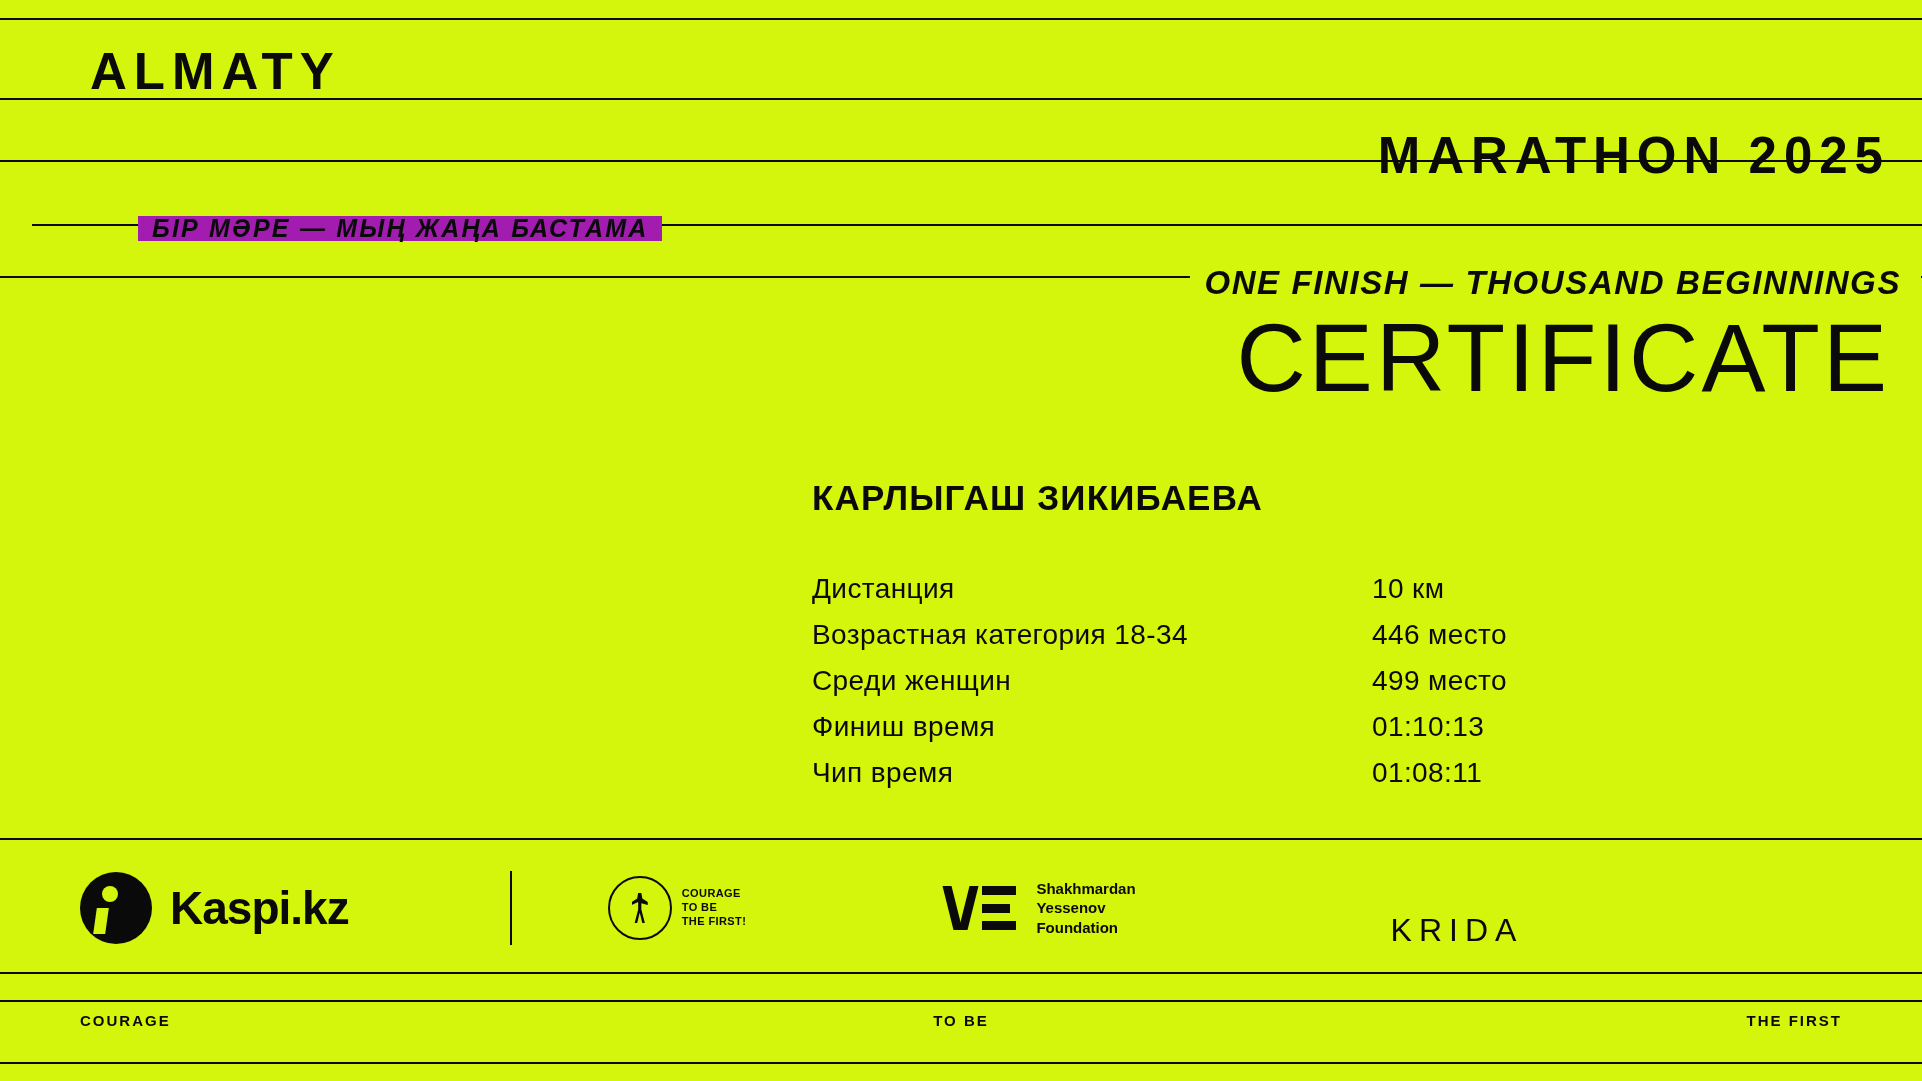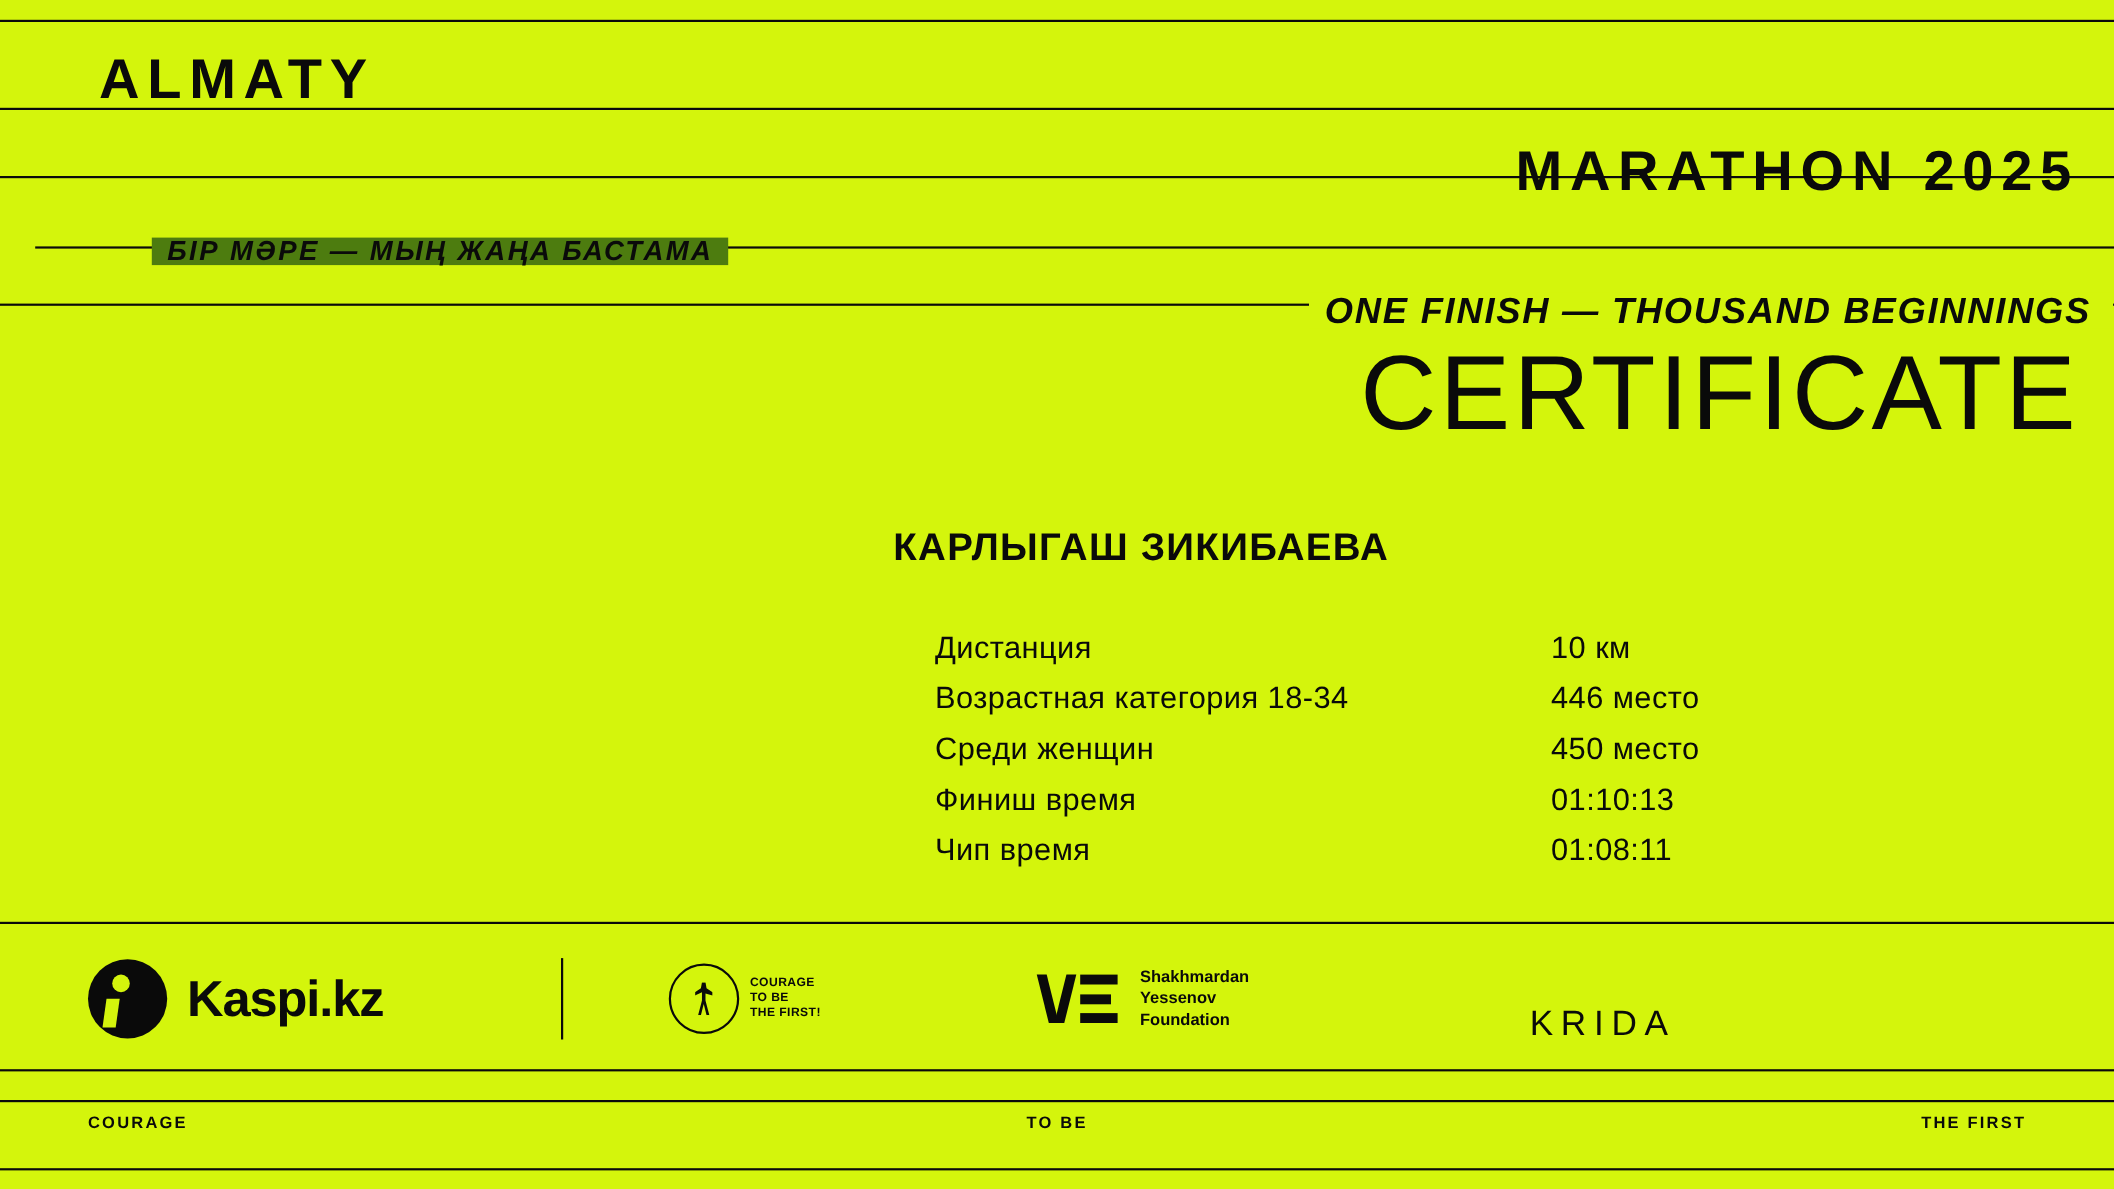--- a/index.html
+++ b/index.html
@@ -57,21 +57,21 @@
 
   .tagline-kz {
     position: absolute;
     left: 138px;
     top: 216px;
     font-size: 25px;
     font-style: italic;
     font-weight: 700;
     letter-spacing: 2.2px;
     line-height: 1;
-    background: #4d7c0f;
+    background: #a21caf;
     padding: 0 14px;
   }
   .tagline-en {
     position: absolute;
     right: 1px;
     top: 266px;
     font-size: 33px;
     font-style: italic;
     font-weight: 700;
     letter-spacing: 1.6px;
@@ -104,21 +104,20 @@
   .results {
     position: absolute;
     left: 812px;
     top: 573px;
     width: 760px;
   }
   .result-row {
     display: flex;
     align-items: baseline;
     margin-bottom: 14px;
-    margin-left: 38px;
   }
   .result-label {
     width: 560px;
     font-size: 28px;
     letter-spacing: 0.4px;
   }
   .result-value {
     font-size: 28px;
     letter-spacing: 0.4px;
   }
@@ -265,21 +264,21 @@
     <div class="result-row">
       <div class="result-label">Дистанция</div>
       <div class="result-value">10 км</div>
     </div>
     <div class="result-row">
       <div class="result-label">Возрастная категория 18-34</div>
       <div class="result-value">446 место</div>
     </div>
     <div class="result-row">
       <div class="result-label">Среди женщин</div>
-      <div class="result-value">450 место</div>
+      <div class="result-value">499 место</div>
     </div>
     <div class="result-row">
       <div class="result-label">Финиш время</div>
       <div class="result-value">01:10:13</div>
     </div>
     <div class="result-row">
       <div class="result-label">Чип время</div>
       <div class="result-value">01:08:11</div>
     </div>
   </div>

